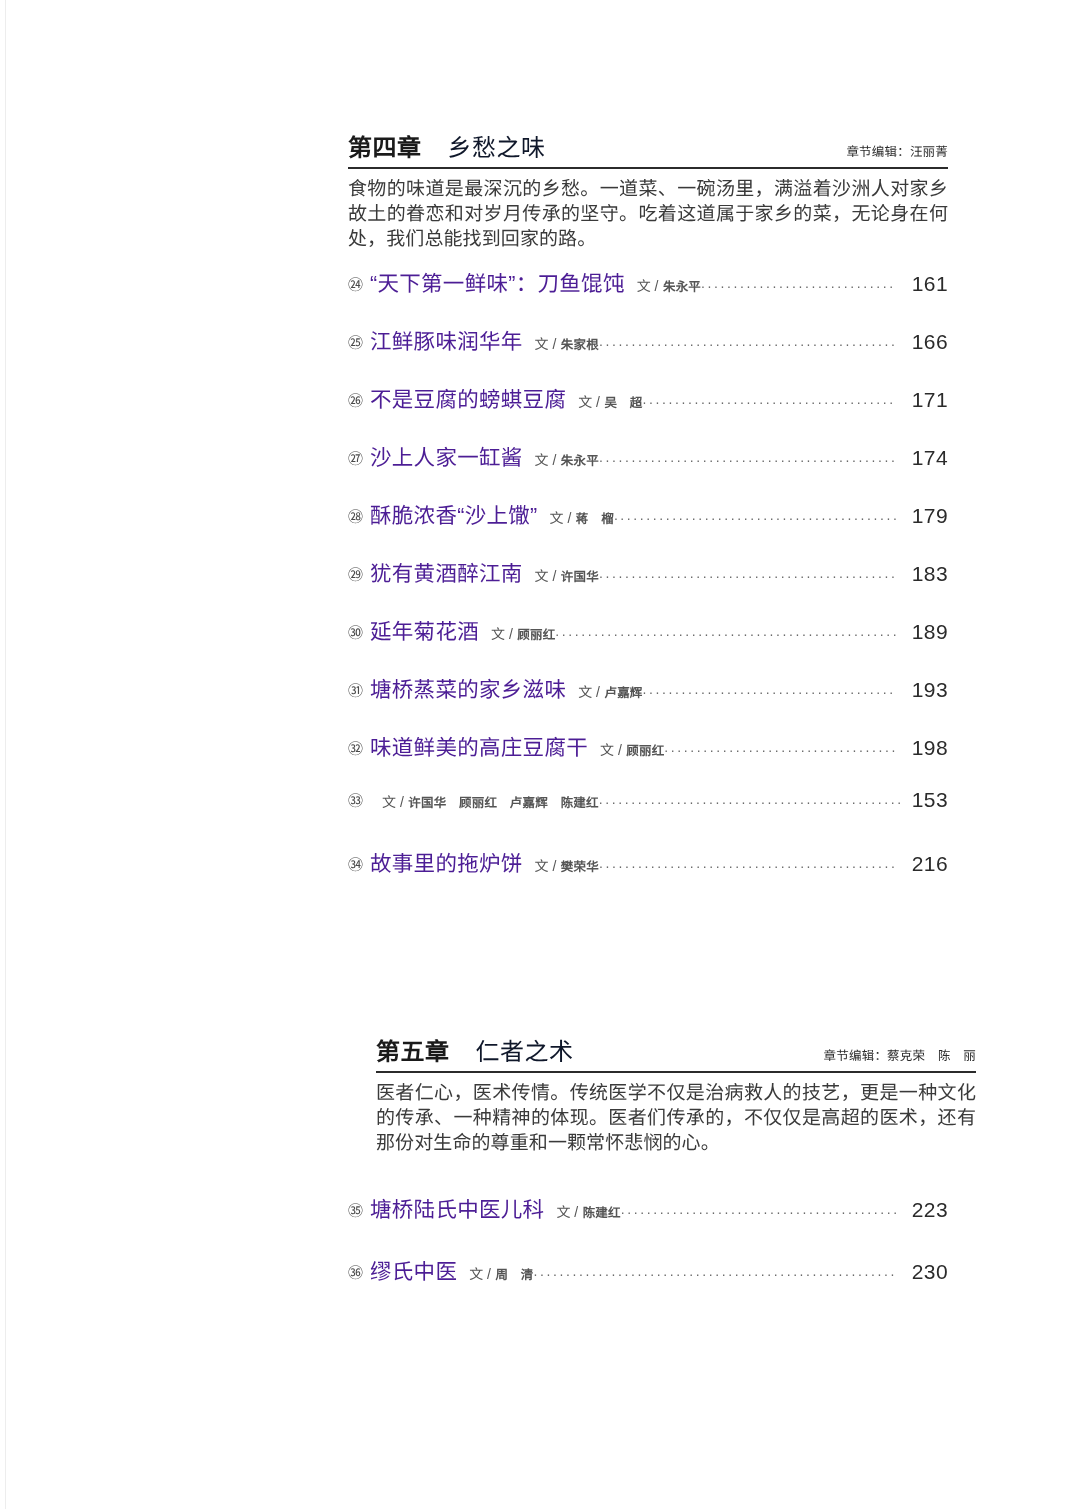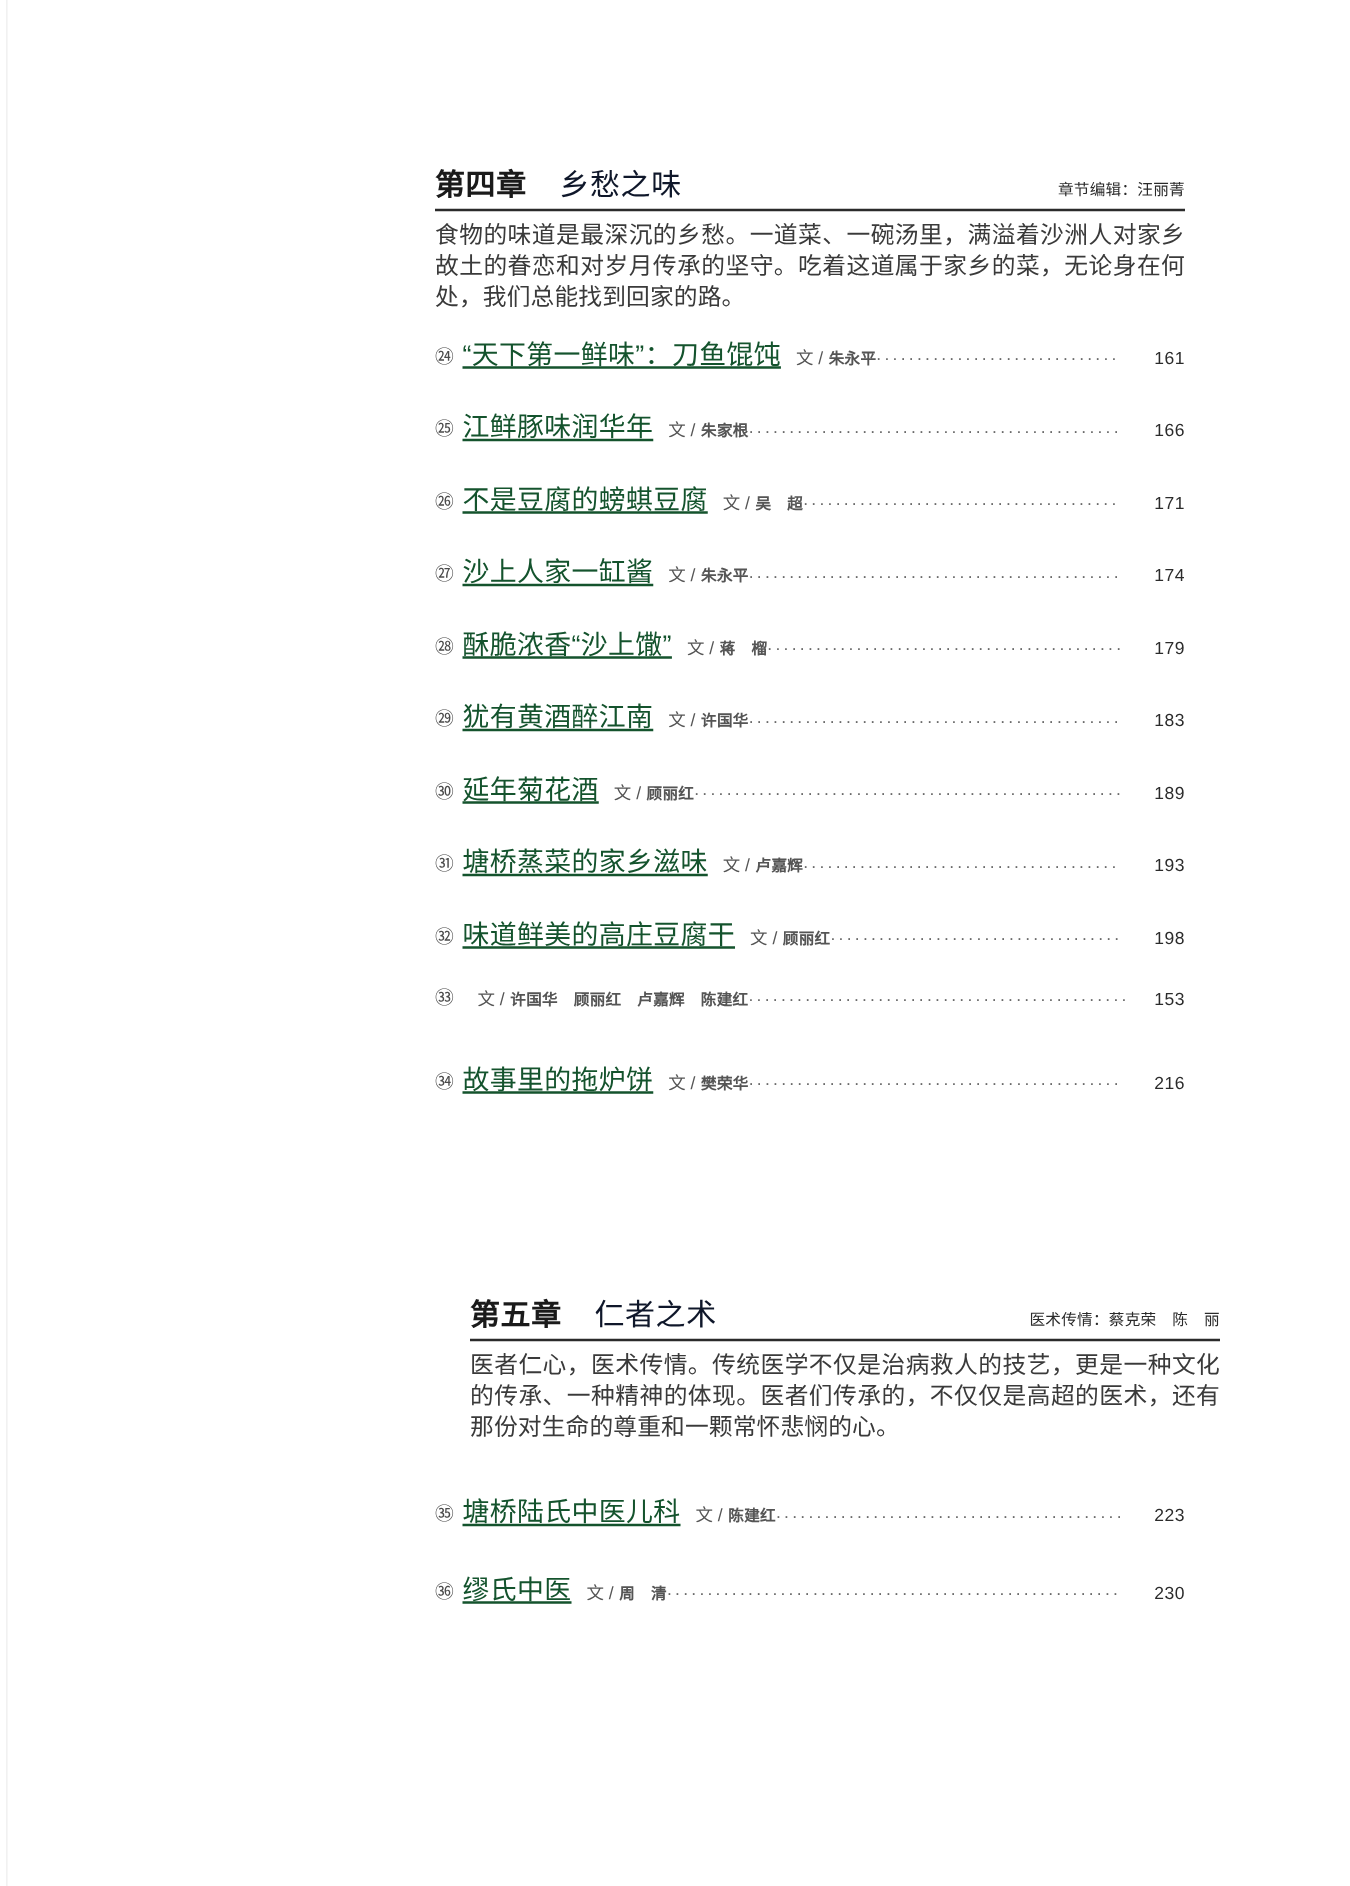--- a/index.html
+++ b/index.html
@@ -119,24 +119,23 @@
     color: #4a4a4a;
     width: 22px;
     flex: 0 0 22px;
     line-height: 1;
     position: relative;
     top: -1px;
   }
 
   .entry-title {
     font-size: 21.5px;
-    color: #14532d;
+    color: #4c1d95;
     letter-spacing: 0.3px;
     flex: 0 0 auto;
-    text-decoration: underline;
   }
 
   .entry-byline {
     flex: 0 0 auto;
     margin-left: 12px;
     white-space: pre;
   }
   .byline-pre {
     font-size: 14px;
     color: #555555;
@@ -158,21 +157,21 @@
     font-size: 14px;
     letter-spacing: 2.6px;
   }
   .leader::before {
     content: "............................................................"
              "............................................................";
   }
 
   .entry-page {
     flex: 0 0 auto;
-    font-size: 14px;
+    font-size: 21px;
     color: #2b2b2b;
     text-align: right;
     min-width: 52px;
     letter-spacing: 0.4px;
   }
   .entry.tight .entry-page { min-width: 48px; }
 </style>
 </head>
 <body>
 
@@ -282,21 +281,21 @@
     </div>
 
   </div>
 
   <div class="chapter chapter-5">
     <div class="chapter-head">
       <div class="chapter-title-wrap">
         <span class="chapter-no">第五章</span>
         <span class="chapter-name">仁者之术</span>
       </div>
-      <div class="chapter-editor">医术传情：蔡克荣　陈　丽</div>
+      <div class="chapter-editor">章节编辑：蔡克荣　陈　丽</div>
     </div>
     <div class="rule"></div>
     <div class="chapter-desc">医者仁心，医术传情。传统医学不仅是治病救人的技艺，更是一种文化的传承、一种精神的体现。医者们传承的，不仅仅是高超的医术，还有那份对生命的尊重和一颗常怀悲悯的心。</div>
   </div>
 
   <div class="entries entries-5">
 
     <div class="entry">
       <span class="entry-num">㉟</span>
       <span class="entry-title">塘桥陆氏中医儿科</span>

